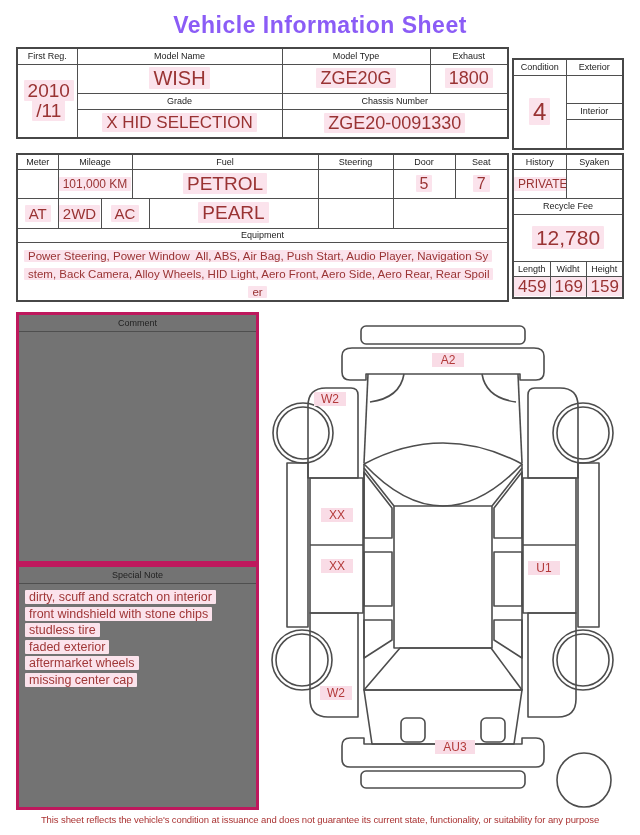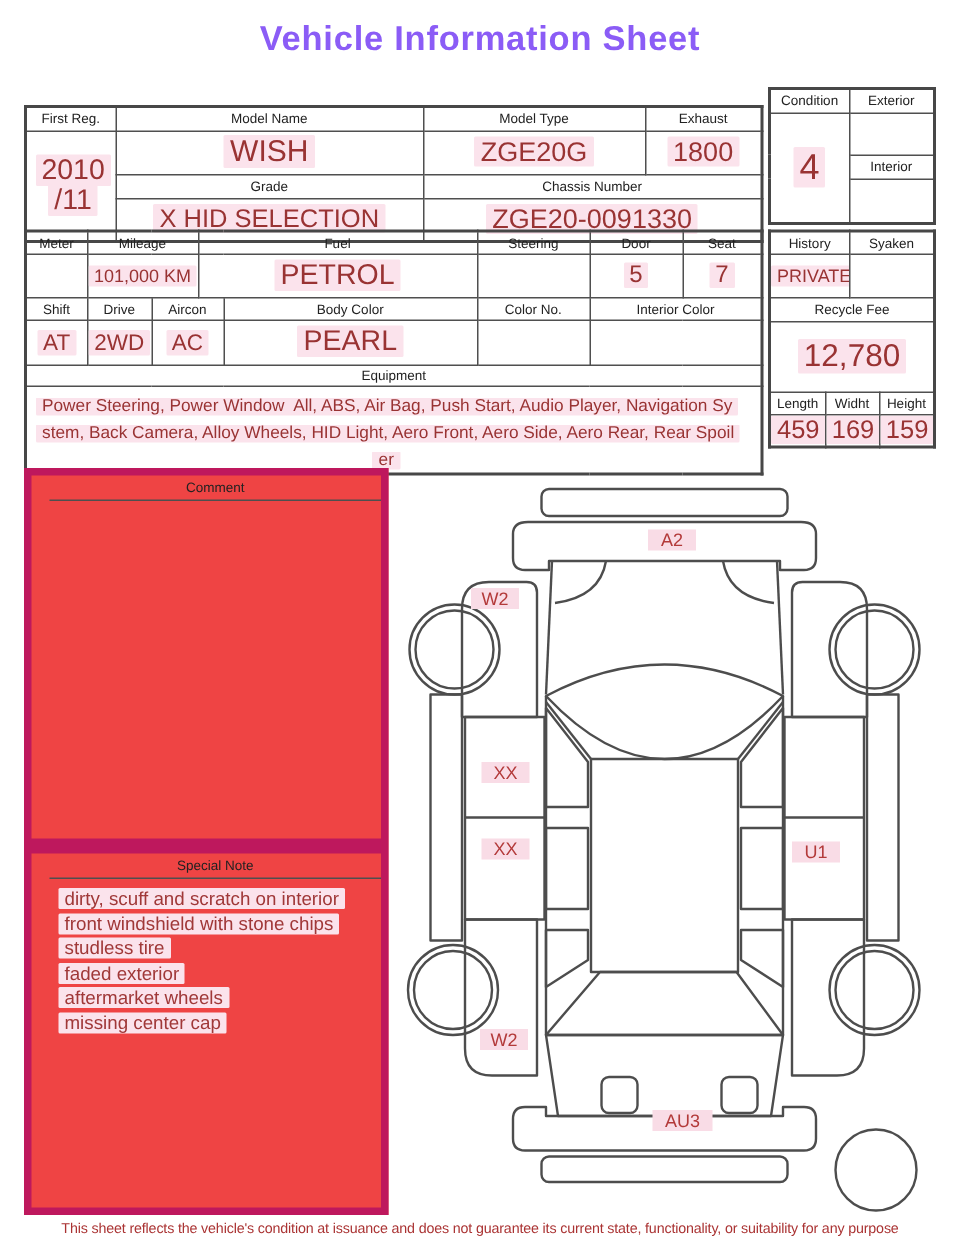--- a/index.html
+++ b/index.html
@@ -16,36 +16,36 @@
   table.sheet td{border:1px solid #4f4f4f;padding:0;text-align:center;vertical-align:middle;overflow:hidden;}
   td.h{font-size:9px;color:#222;font-weight:400;}
   td.v{color:#993333;}
   .hl{background:#fbe3ec;padding:0 4px;border-radius:1px;box-decoration-break:clone;-webkit-box-decoration-break:clone;}
   .fs12{font-size:12px;} .fs15{font-size:15px;} .fs16{font-size:16px;} .fs17{font-size:17px;}
   .fs18{font-size:18px;} .fs19{font-size:19px;} .fs20{font-size:20px;} .fs21{font-size:21px;} .fs24{font-size:24px;}
   .firstreg{line-height:1.05;text-align:left;padding-left:3px !important;font-size:19px;}
   td.eqcell{text-align:left;vertical-align:top;}
   .eq{display:inline;font-size:11.5px;line-height:1.3;color:#993333;white-space:pre-wrap;word-break:break-all;}
   .eqwrap{padding:3px 16px 0 6px;}
-  .notebox{border:5px solid #be185d;background:#ef4444;padding-left:12px;}
+  .notebox{border:3px solid #be185d;background:#737373;}
   .notebox .nb-head{height:16px;line-height:16px;text-align:center;font-size:9px;color:#222;
     border-bottom:1px solid #4f4f4f;}
   .nb-body{padding:5px 6px;}
   .nb-line{font-size:12.5px;line-height:1.32;color:#a03838;}
   #footer{top:814px;left:0;width:640px;text-align:center;font-size:9.5px;color:#aa3333;letter-spacing:-0.1px;}
   svg text{font-family:"Liberation Sans","DejaVu Sans",sans-serif;font-size:12px;fill:#b33a3a;}
   svg .ln{fill:none;stroke:#4d4d4d;stroke-width:1.6;stroke-linejoin:round;}
   svg .pink{fill:#f9dce6;stroke:none;}
 </style>
 </head>
 <body>
 
 <div id="title" class="abs">Vehicle Information Sheet</div>
 
-<table class="sheet abs" style="left:16px;top:70px;width:491px;">
+<table class="sheet abs" style="left:16px;top:47px;width:491px;">
   <colgroup>
       <col style="width:60px">
       <col style="width:205px">
       <col style="width:148px">
       <col style="width:78px">
     </colgroup>
   <tbody>
       <tr style="height:16px">
     <td class="h">First Reg.</td>
     <td class="h">Model Name</td>
@@ -115,28 +115,20 @@
     <td class="h">Door</td>
     <td class="h">Seat</td>
   </tr>
   <tr style="height:29px">
     <td class="v"></td>
     <td class="v fs12" colspan="2"><span class="hl">101,000 KM</span></td>
     <td class="v fs19" colspan="2"><span class="hl">PETROL</span></td>
     <td class="v"></td>
     <td class="v fs16"><span class="hl">5</span></td>
     <td class="v fs16"><span class="hl">7</span></td>
-  </tr>
-  <tr style="height:15px">
-    <td class="h">Shift</td>
-    <td class="h">Drive</td>
-    <td class="h" colspan="2">Aircon</td>
-    <td class="h">Body Color</td>
-    <td class="h">Color No.</td>
-    <td class="h" colspan="2">Interior Color</td>
   </tr>
   <tr style="height:30px">
     <td class="v fs15"><span class="hl">AT</span></td>
     <td class="v fs15"><span class="hl">2WD</span></td>
     <td class="v fs15" colspan="2"><span class="hl">AC</span></td>
     <td class="v fs19"><span class="hl">PEARL</span></td>
     <td class="v"></td>
     <td class="v" colspan="2"></td>
   </tr>
   <tr style="height:14px">

